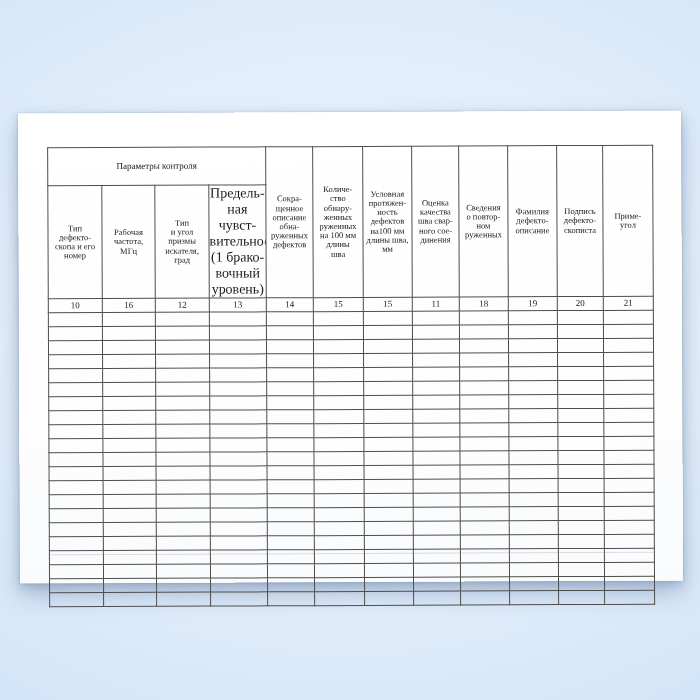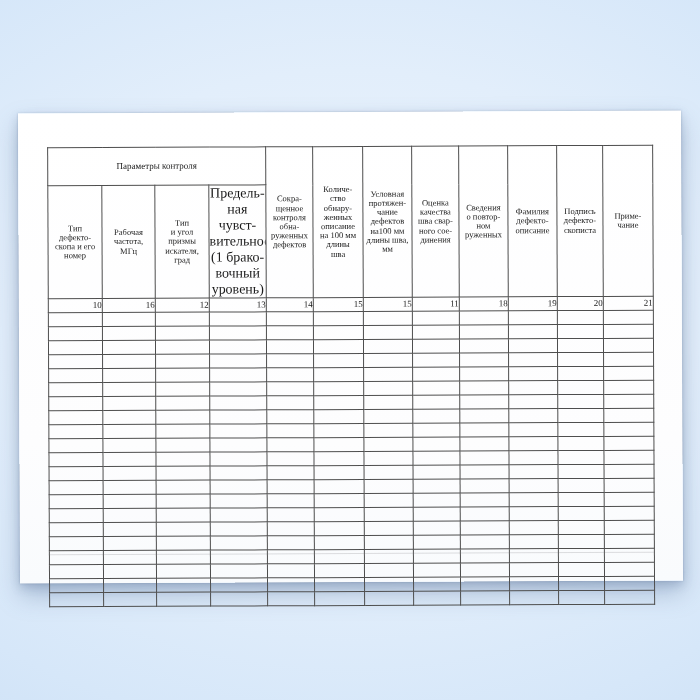--- a/index.html
+++ b/index.html
@@ -45,21 +45,21 @@
   table.log-table td {
     border: 1px solid #4e4e4e;
     padding: 0;
     text-align: center;
     vertical-align: middle;
     color: #1b1b1b;
     overflow: hidden;
   }
   tr.r-group td { height: 37px; }
   tr.r-sub td   { height: 50px; }
-  tr.r-num td   { height: 13px; font-size: 9px; line-height: 13px; text-align: right; }
+  tr.r-num td   { height: 13px; font-size: 9px; line-height: 13px; }
   tr.r-empty td { height: 13px; }
   .hdr {
     font-size: 8.5px;
     line-height: 9.2px;
     white-space: pre-line;
   }
   td.hdr13 {
     font-size: 14px;
     line-height: 16px;
   }
@@ -95,56 +95,56 @@
         <col style="width:49px">
           <col style="width:49px">
           <col style="width:46px">
           <col style="width:50px">
       </colgroup>
       <tbody id="log-tbody">
         <tr class="r-group">
           <td colspan="4" class="group-hdr">Параметры контроля</td>
           <td rowspan="2" class="hdr">Сокра-
 щенное
-контроля
+описание
 обна-
 руженных
 дефектов</td>
           <td rowspan="2" class="hdr">Количе-
 ство
 обнару-
 женных
-описание
+руженных
 на 100 мм
 длины
 шва</td>
           <td rowspan="2" class="hdr">Условная
 протяжен-
-чание
+ность
 дефектов
 на100 мм
 длины шва,
 мм</td>
           <td rowspan="2" class="hdr">Оценка
 качества
 шва свар-
 ного сое-
 динения</td>
           <td rowspan="2" class="hdr">Сведения
 о повтор-
 ном
 руженных</td>
           <td rowspan="2" class="hdr">Фамилия
 дефекто-
 описание</td>
           <td rowspan="2" class="hdr">Подпись
 дефекто-
 скописта</td>
           <td rowspan="2" class="hdr">Приме-
-чание</td>
+угол</td>
         </tr>
         <tr class="r-sub">
           <td class="hdr">Тип
 дефекто-
 скопа и его
 номер</td>
           <td class="hdr">Рабочая
 частота,
 МГц</td>
           <td class="hdr">Тип

